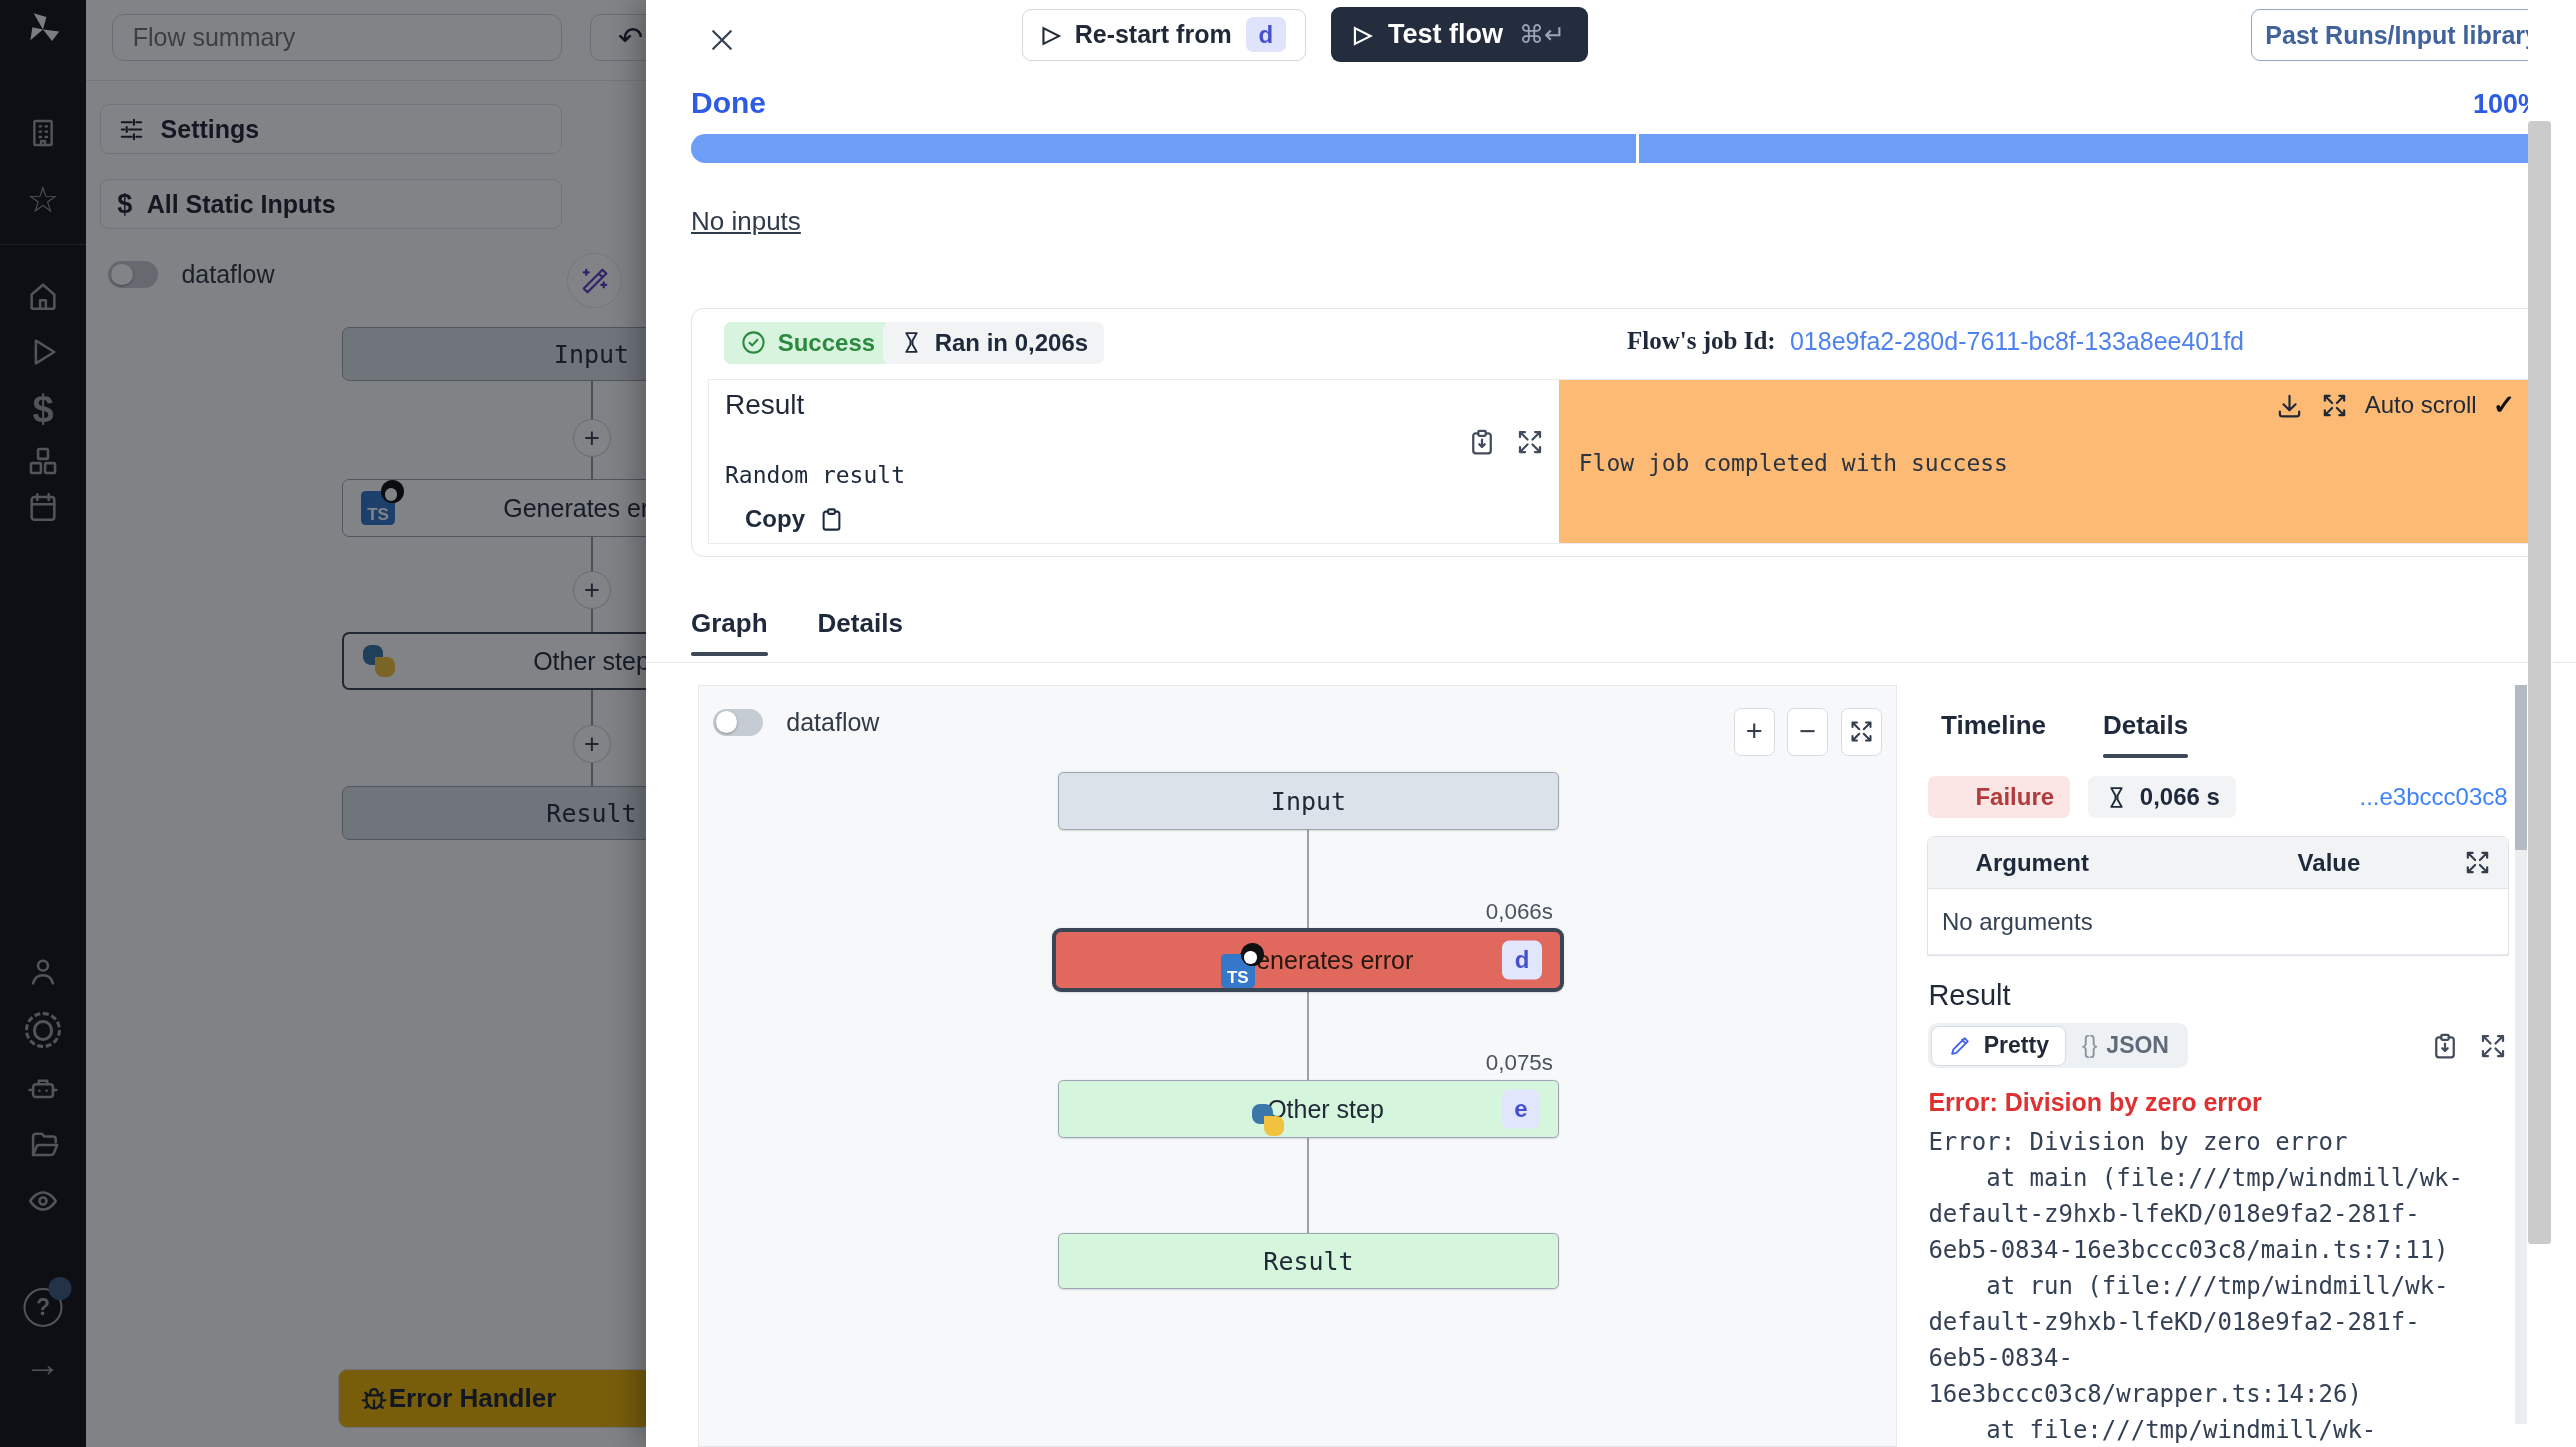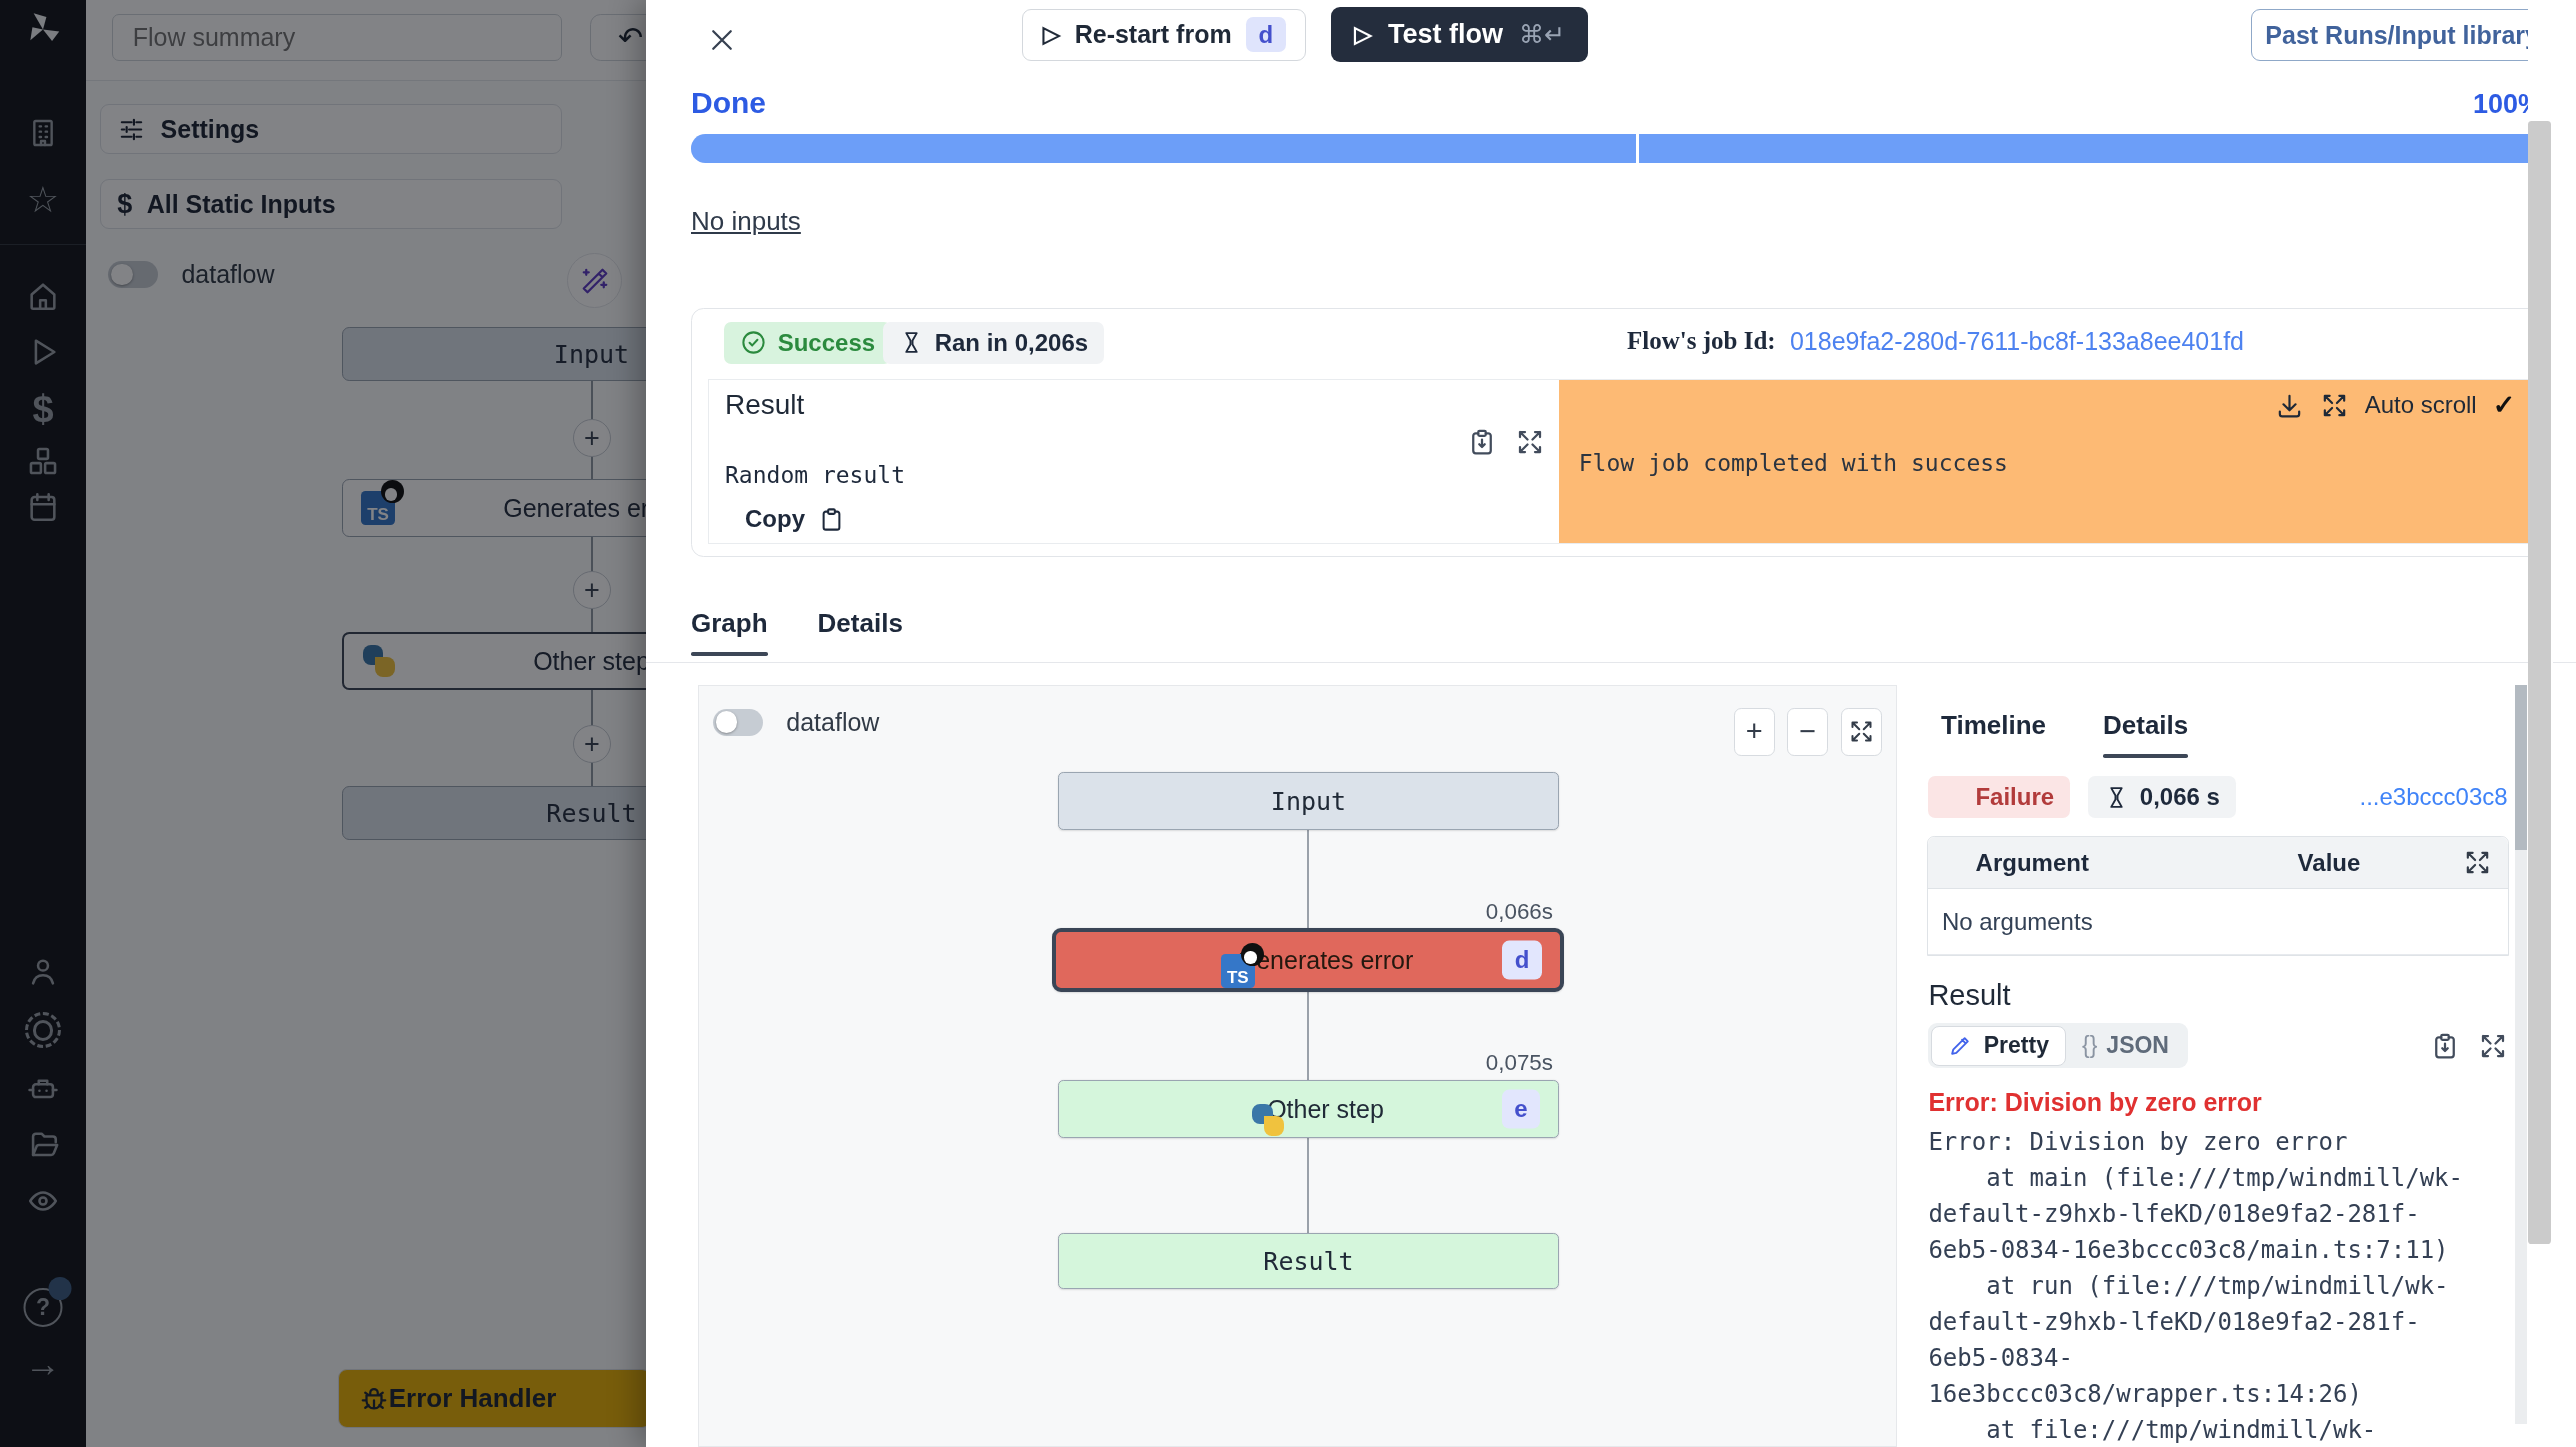--- a/index.html
+++ b/index.html
@@ -16,21 +16,21 @@
   .help-circle { width: 39px; height: 39px; border: 2.7px solid #9aa0a8; border-radius: 50%;
     display: flex; align-items: center; justify-content: center; font-size: 23px; font-weight: bold; color: #9aa0a8; }
   .help-dot { position: absolute; right: -9px; top: -10.7px; width: 23px; height: 23px; border-radius: 50%; background: #3e5f85; }
   .gear-ic { width: 36px; height: 36px; border: 3.6px dashed #9aa0a8; border-radius: 50%; }
   .gear-ic::after { content:""; display:block; width: 14.3px; height: 14.3px; border: 3.6px solid #9aa0a8; border-radius: 50%; margin: 5.4px auto; }
 
   
   #left-panel { position: absolute; left: 86px; top: 0; width: 560px; height: 1447px; background: #fbfcfd; z-index: 1; }
   #left-topbar { position: absolute; left: 0; top: 0; right: 0; height: 81px; background: #fff; border-bottom: 0.9px solid #e3e6ea; }
   #flow-summary { position: absolute; left: 26px; top: 14.3px; width: 450px; height: 47px; border: 1.8px solid #cfd4da;
-    border-radius: 7px; padding: 0 19.7px; font-size: 25px; color: #4b5563; background: #fff; outline: none; }
+    border-radius: 12px; padding: 0 19.7px; font-size: 25px; color: #4b5563; background: #fff; outline: none; }
   #undo-btn { position: absolute; left: 504px; top: 14.3px; width: 81px; height: 47px; border: 1.8px solid #cfd4da;
     border-radius: 10.7px; background: #fff; font-size: 30px; color: #1f2937; display:flex; align-items:center; justify-content:center; }
   .panel-box { position: absolute; left: 14.3px; width: 462px; height: 50px; background: #fff; border: 0.9px solid #dde1e6;
     border-radius: 9px; display: flex; align-items: center; gap: 14.3px; padding: 0 16px; font-size: 25px; font-weight: bold; color: #1e2736; }
   #dataflow-row-left { position: absolute; left: 22.4px; top: 260px; display: flex; align-items: center; gap: 23px; }
   .toggle { width: 50px; height: 27px; border-radius: 13.4px; background: #c6ccd3; position: relative; }
   .toggle::after { content: ""; position: absolute; left: 2.7px; top: 2.7px; width: 21.5px; height: 21.5px; border-radius: 50%;
     background: #fff; box-shadow: 0 0.9px 2.7px rgba(0,0,0,.35); }
   #dataflow-row-left span { font-size: 25px; color: #313a46; }
   #wand-btn { position: absolute; left: 481px; top: 253px; width: 55px; height: 55px; border-radius: 50%;

